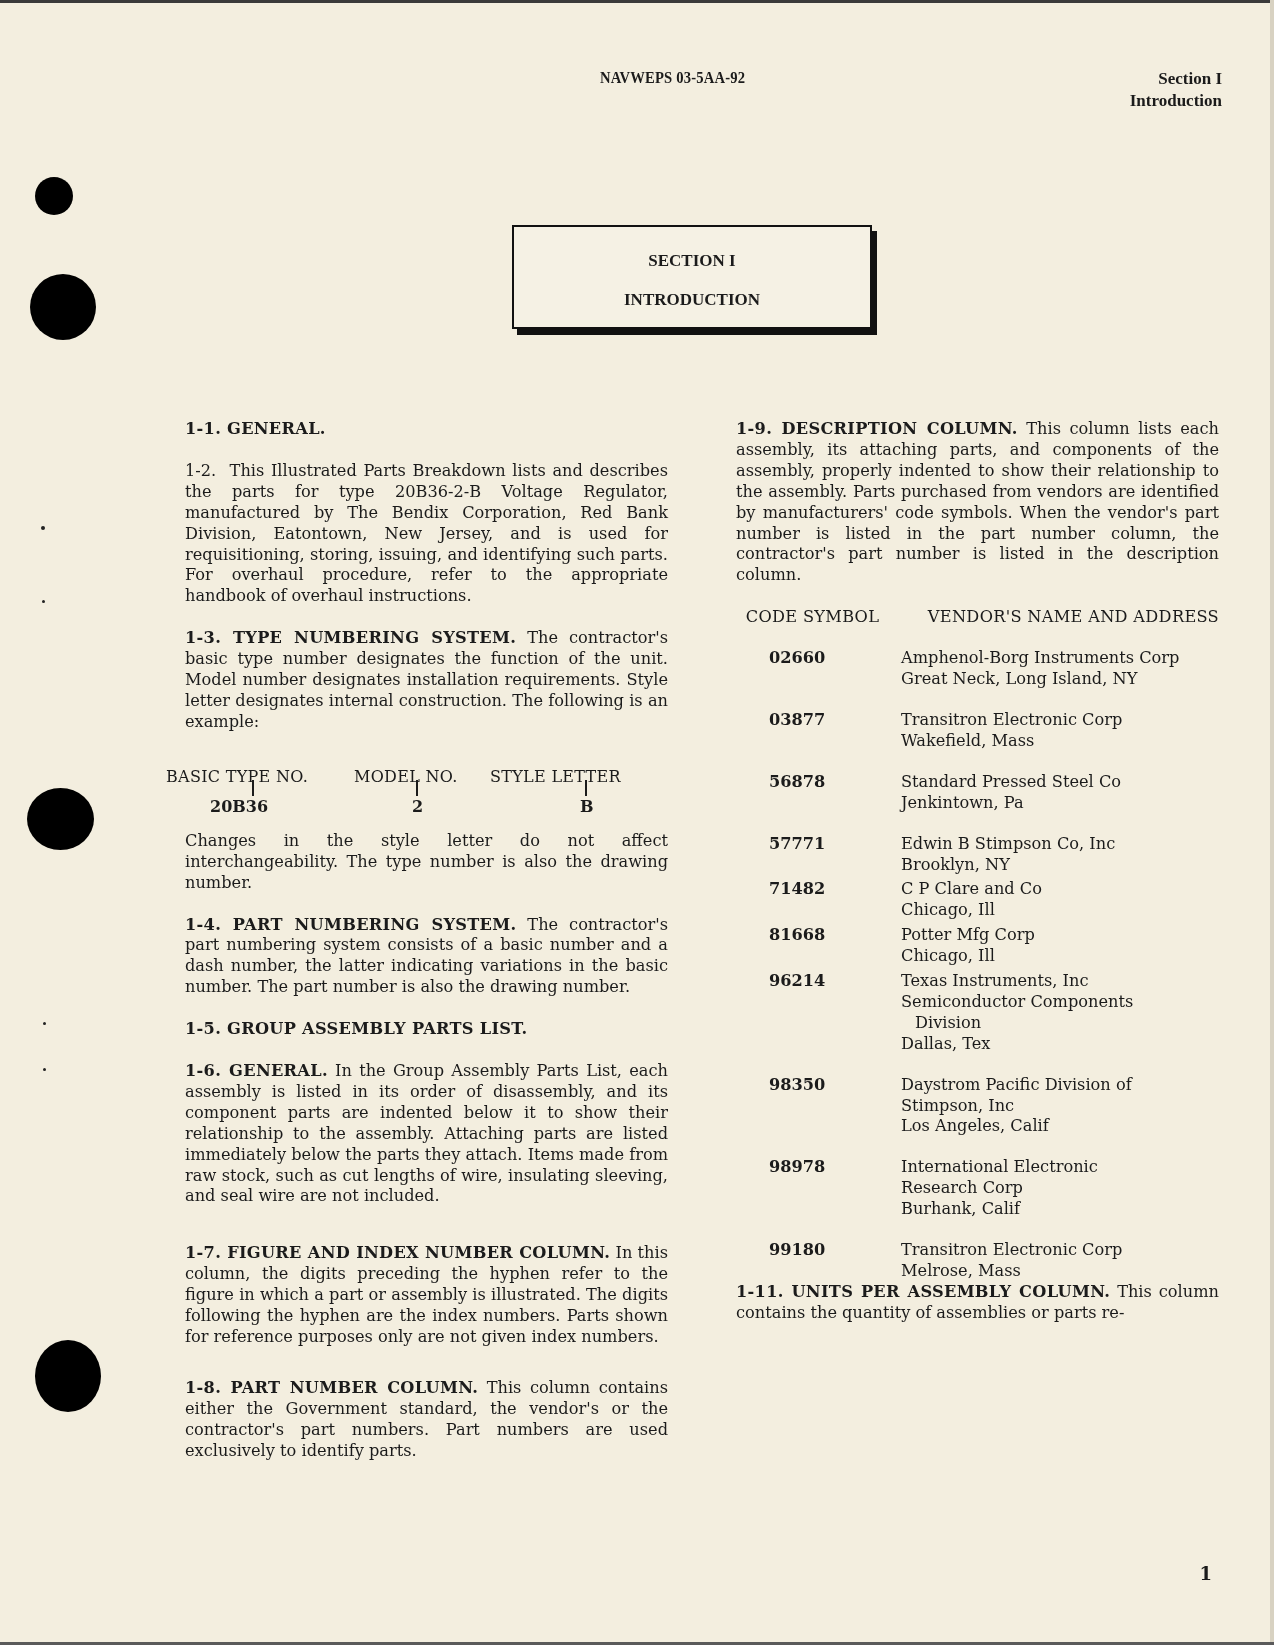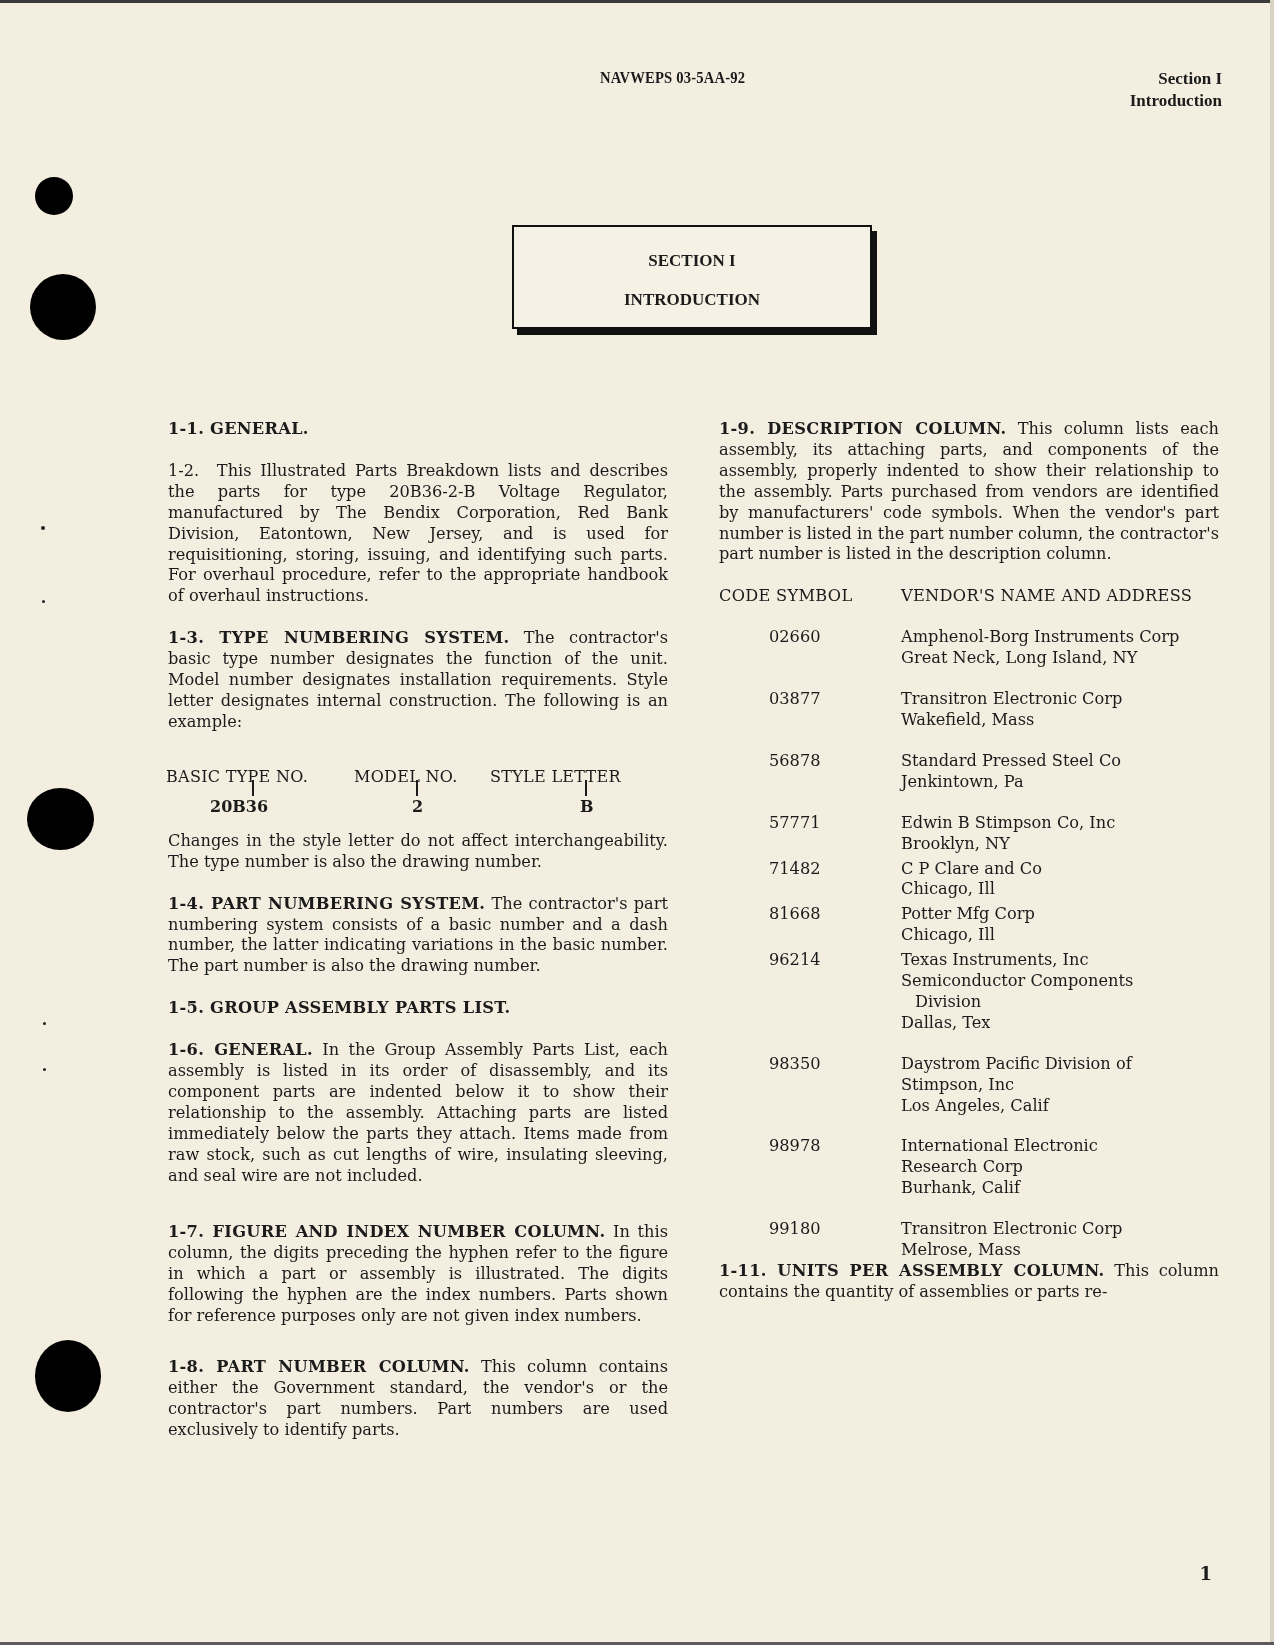--- a/index.html
+++ b/index.html
@@ -23,31 +23,31 @@
       border: 2px solid #111; background: #f5f1e4;
       box-shadow: 5px 6px 0 #111;
       text-align: center; font-family: "Liberation Serif", serif; font-size: 17px; font-weight: bold;
     }
     .section-box .l1 { position: absolute; top: 24px; left: 0; right: 0; }
     .section-box .l2 { position: absolute; top: 63px; left: 0; right: 0; }
 
     .col { position: absolute; font-size: 16.2px; line-height: 20.9px; }
     .col-left { left: 168px; top: 419px; width: 500px; }
     .col-right { left: 719px; top: 419px; width: 500px; }
-    .para { margin: 0 0 21px 0; text-align: justify; }
+    .para { margin: 0 0 21px 17px; text-align: justify; }
     .head { font-weight: bold; letter-spacing: 0.3px; }
     .typeex { position: relative; height: 62px; margin: 22px 0 14px 0; }
     .typeex .lbl { position: absolute; top: 12px; font-size: 16px; white-space: nowrap; letter-spacing: 0.3px; }
     .typeex .bar { position: absolute; top: 25px; width: 2px; height: 16px; background: #1b1b1b; }
     .typeex .val { position: absolute; top: 42px; font-weight: bold; font-size: 16px; }
 
-    .vendor-head { display: flex; margin: 0 0 20px 0; letter-spacing: 0.3px; }
+    .vendor-head { display: flex; margin: 0 0 20px 0; letter-spacing: 0.3px; justify-content: flex-end; }
     .vendor-head .c1 { width: 182px; }
     .vendor-row { display: flex; margin-bottom: 20px; }
-    .vendor-row .code { width: 182px; padding-left: 50px; box-sizing: border-box; font-weight: normal; }
+    .vendor-row .code { width: 182px; padding-left: 50px; box-sizing: border-box; font-weight: bold; }
     .vendor-row .addr div { white-space: nowrap; }
     .vendor-row.tight { margin-bottom: 4px; }
     .indent { padding-left: 14px; }
     .page-num { position: absolute; right: 62px; top: 1563px; font-size: 18px; font-weight: bold; }
   </style>
 </head>
 <body>
 
 <div class="topline"></div>
 <div class="rightedge"></div>

